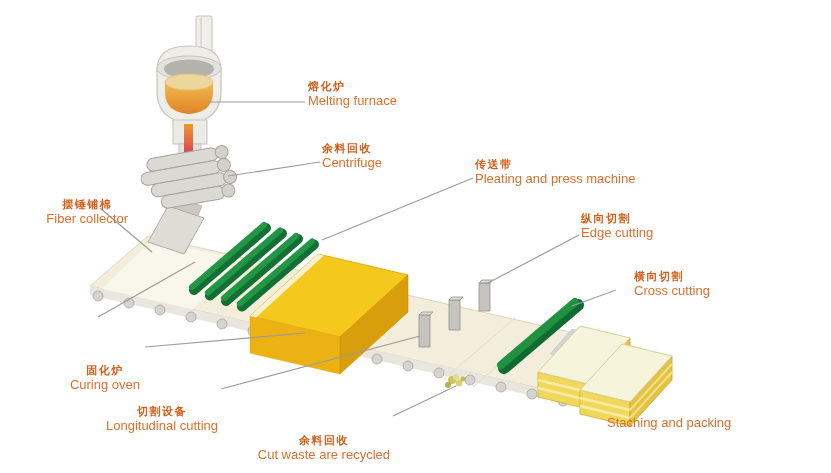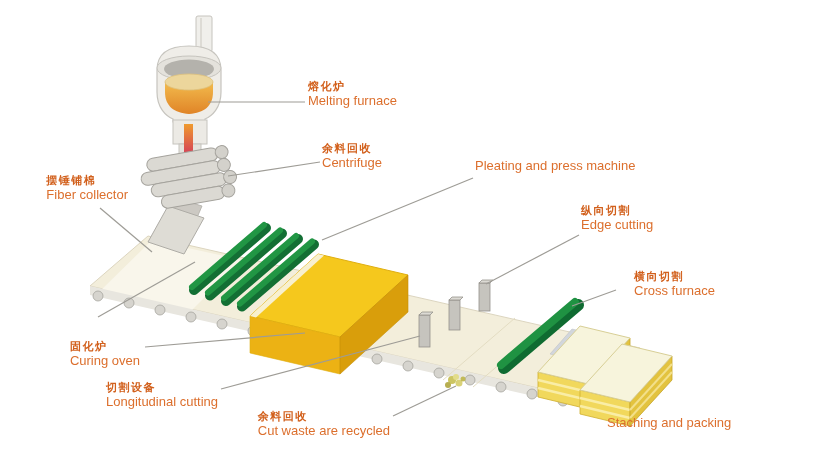--- a/index.html
+++ b/index.html
@@ -2,26 +2,26 @@
 <html><head>
 <meta charset="utf-8">
 <style>
   html,body{margin:0;padding:0;background:#fff;}
   #stage{position:relative;width:831px;height:473px;background:#ffffff;overflow:hidden;
          font-family:"Liberation Sans",sans-serif;}
   #machines{position:absolute;left:0;top:0;}
   .label{position:absolute;white-space:nowrap;}
   .label .zh{display:block;font-size:11px;font-weight:700;letter-spacing:1.5px;color:#d2601c;line-height:13px;}
   .label .en{display:block;font-size:13px;font-weight:400;color:#dc6f2d;line-height:15px;}
-  .t-right{text-align:left;}
+  .t-right{text-align:center;margin-top:24px;}
   .lab-melting{left:308px;top:80px;}
   .lab-centrifuge{left:322px;top:142px;}
   .lab-fiber{right:703px;top:174px;}
   .lab-pleating{left:475px;top:158px;}
-  .lab-edge{left:581px;top:204px;}
+  .lab-edge{left:581px;top:212px;}
   .lab-cross{left:634px;top:270px;}
   .lab-flaw{right:734px;top:299px;}
   .lab-curing{right:691px;top:340px;}
   .lab-long{right:613px;top:381px;}
   .lab-waste{right:441px;top:410px;}
   .lab-stack{left:607px;top:415px;}
 </style>
 </head>
 <body>
 
@@ -176,29 +176,30 @@
   </div>
   <div class="label lab-centrifuge">
     <span class="zh">余料回收</span>
     <span class="en">Centrifuge</span>
   </div>
   <div class="label lab-fiber t-right">
     <span class="zh">摆锤铺棉</span>
     <span class="en">Fiber collector</span>
   </div>
   <div class="label lab-pleating">
+    <span class="zh">传送带</span>
     <span class="en">Pleating and press machine</span>
   </div>
   <div class="label lab-edge">
     <span class="zh">纵向切割</span>
     <span class="en">Edge cutting</span>
   </div>
   <div class="label lab-cross">
     <span class="zh">横向切割</span>
-    <span class="en">Cross furnace</span>
+    <span class="en">Cross cutting</span>
   </div>
   <div class="label lab-curing t-right">
     <span class="zh">固化炉</span>
     <span class="en">Curing oven</span>
   </div>
   <div class="label lab-waste t-right">
     <span class="zh">余料回收</span>
     <span class="en">Cut waste are recycled</span>
   </div>
   <div class="label lab-long t-right">

